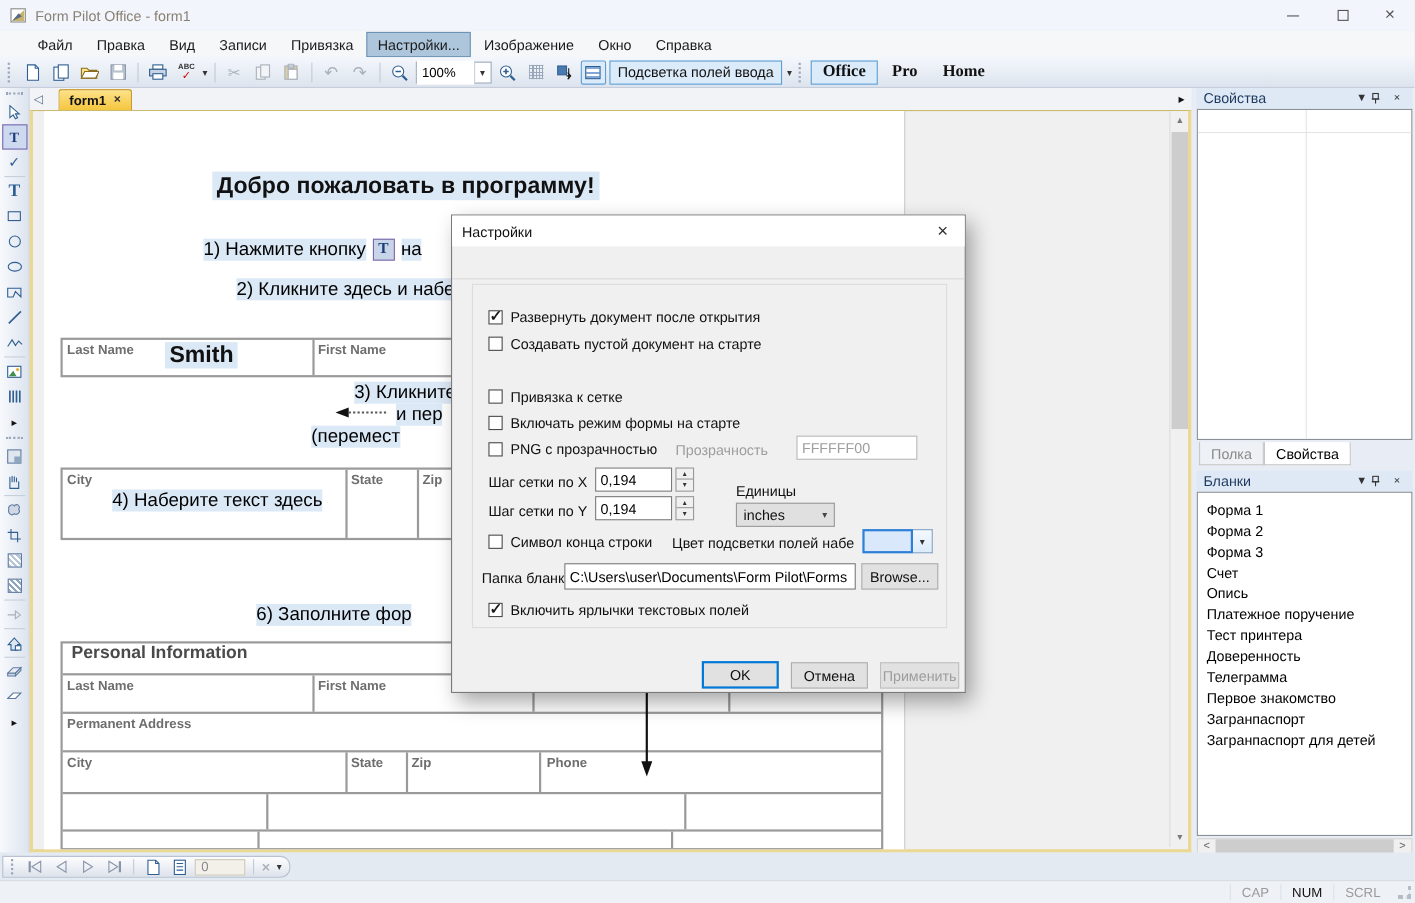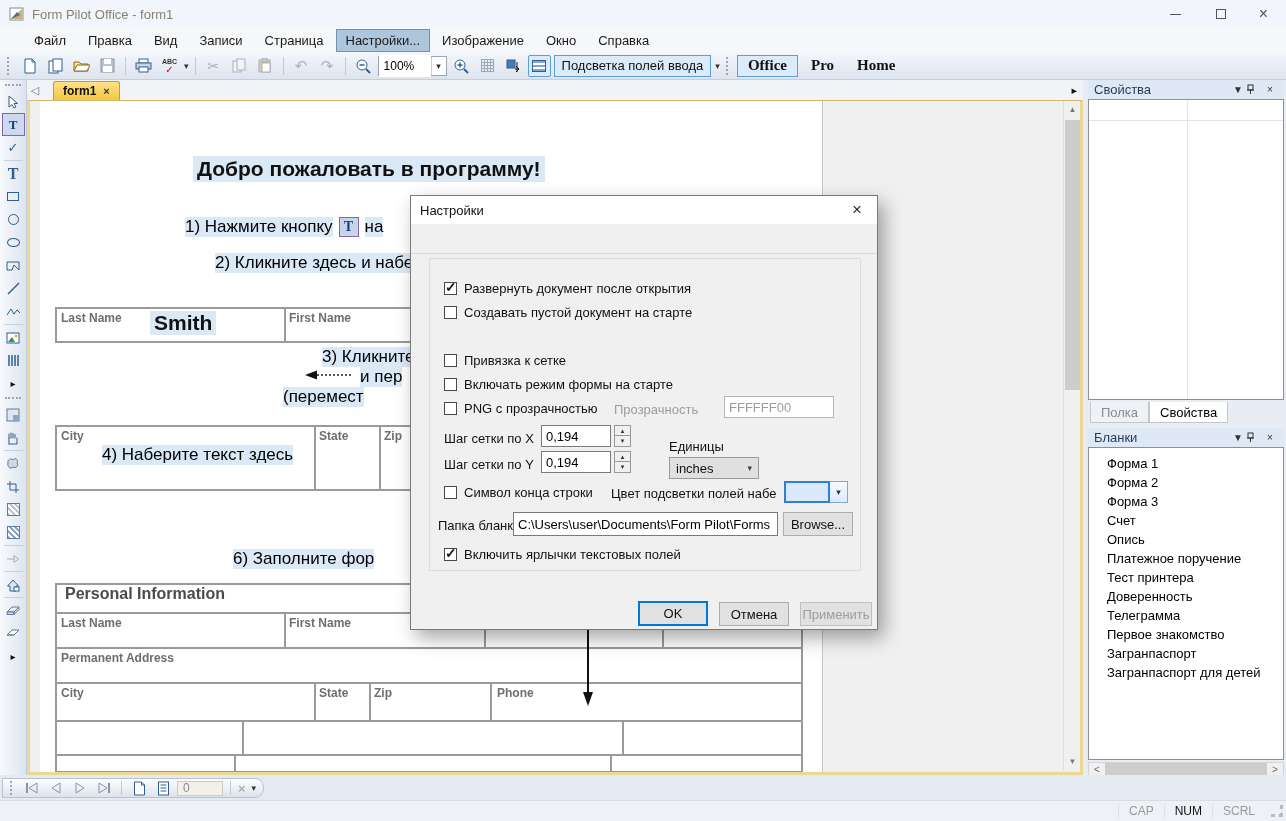--- a/index.html
+++ b/index.html
@@ -59,21 +59,21 @@
   .vthumb { left:1px; top:19px; width:15px; height:270px; background:#cdcdcd; }
 
   
   .rpanel-hdr { width:196px; height:19px; background:#dfe9f5; display:flex; align-items:center; padding:0 6px; color:#1e3a5f; }
   .rpanel-hdr .sp { flex:1; }
   .rpanel-hdr .hbtn { width:16px; text-align:center; color:#333; font-size:10px; }
   .propgrid { background:#fff; border:1px solid #8b9097; }
   .dock-tab { height:21px; padding:0 10px; display:flex; align-items:center; border:1px solid #c6c6c6; border-top:none; }
   .dock-tab.active { background:#fff; color:#000; }
   .dock-tab.inactive { background:#eef1f5; color:#8a8a8a; }
-  .blank-item { height:19px; line-height:19px; padding-left:18px; color:#000; white-space:nowrap; }
+  .blank-item { height:19px; line-height:19px; padding-left:8px; color:#000; white-space:nowrap; }
   .hscroll { display:flex; align-items:center; height:15px; background:#f0f0f0; border:1px solid #d5d5d5; }
   .hscroll .ar { width:16px; text-align:center; color:#6a6a6a; font-size:10px; }
   .hthumb { flex:1; height:13px; background:#cdcdcd; }
 
   
   .recstrip { left:0; top:775px; width:1286px; height:25px; background:#e4eaf2; }
   .recbar { left:2px; top:778px; width:262px; height:20px; background:linear-gradient(#fdfdfe,#dde3ec); border:1px solid #b9c2d2; border-radius:0 9px 9px 0; display:flex; align-items:center; padding:0 4px; gap:4px; }
   .rec-ic { width:20px; height:17px; display:flex; align-items:center; justify-content:center; }
   .recbar input { width:46px; height:15px; background:#f2f0e9; border:1px solid #cfcabb; color:#8a8a8a; font-size:12px; padding-left:5px; font-family:"Liberation Sans",sans-serif; }
   .statusbar { left:0; top:800px; width:1286px; height:21px; background:#eef1f5; border-top:1px solid #d8dde4; display:flex; align-items:center; justify-content:flex-end; font-size:12px; }
@@ -122,21 +122,21 @@
       <span style="width:10px;height:10px;border:1px solid #555"></span>
     </div>
   <div class="abs win-btn" style="left:1241px;font-size:16px">×</div>
 </div>
 
 <div class="abs menubar">
   <span class="menu-item">Файл</span>
   <span class="menu-item">Правка</span>
   <span class="menu-item">Вид</span>
   <span class="menu-item">Записи</span>
-  <span class="menu-item">Страница</span>
+  <span class="menu-item">Привязка</span>
   <span class="menu-item sel">Настройки...</span>
   <span class="menu-item">Изображение</span>
   <span class="menu-item">Окно</span>
   <span class="menu-item">Справка</span>
 </div>
 
 <div class="abs toolbar">
   <span class="grip"></span>
   <span class="tbtn">
     <svg width="14" height="16">

